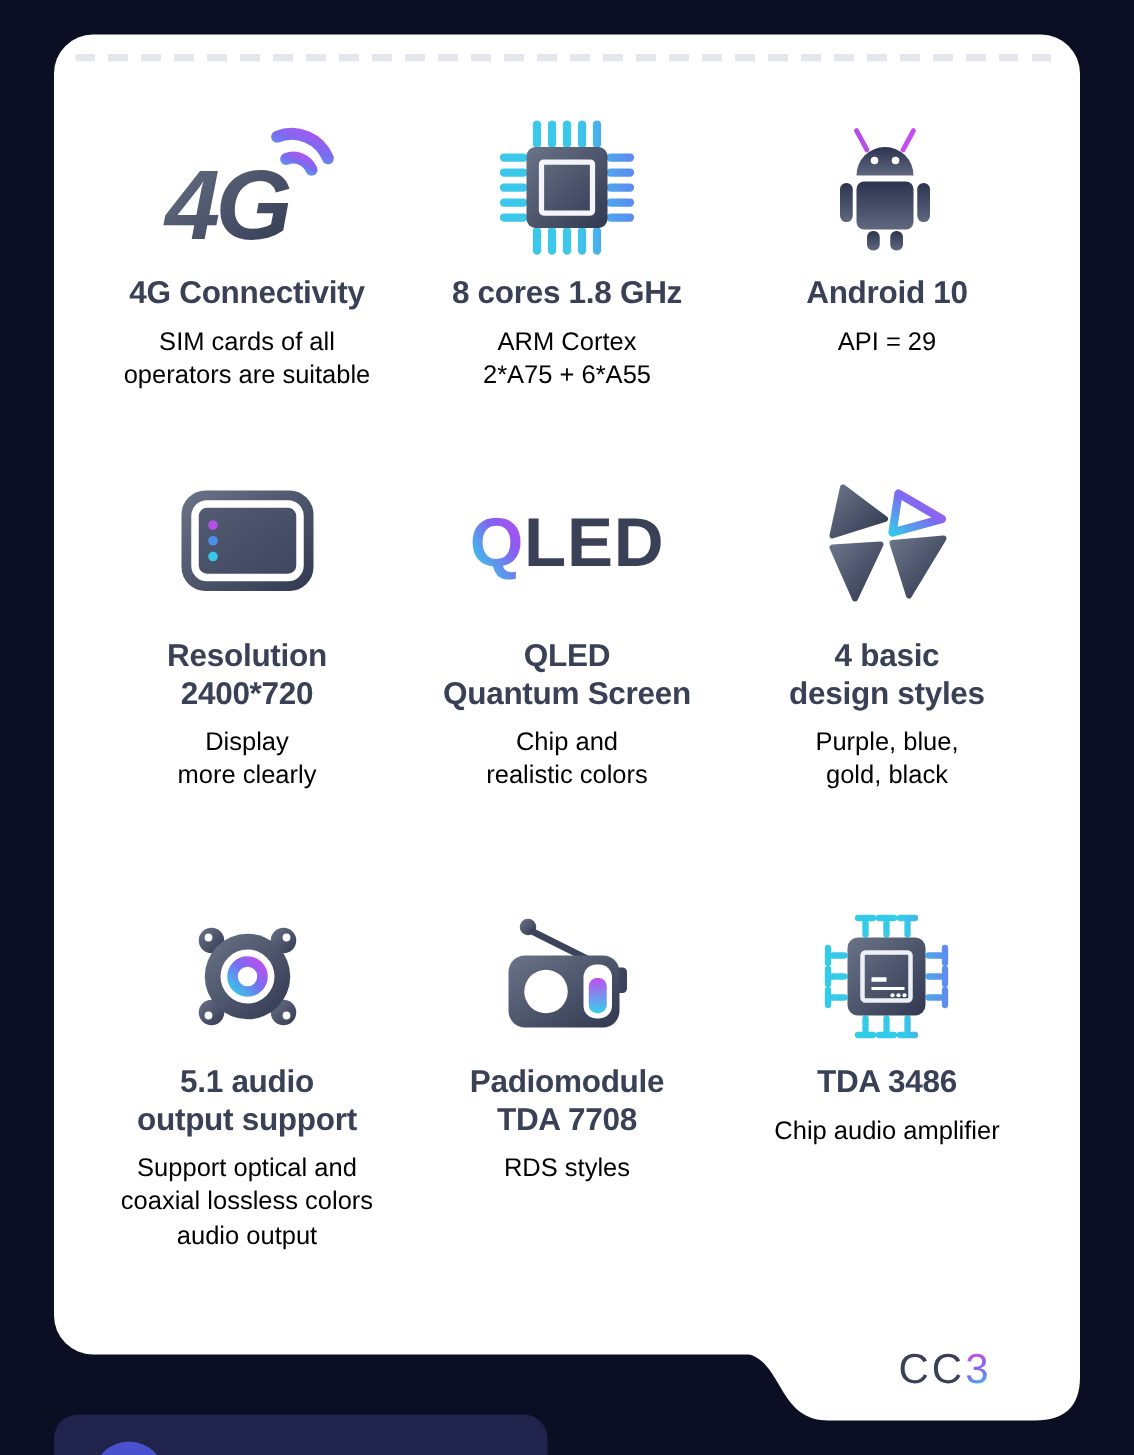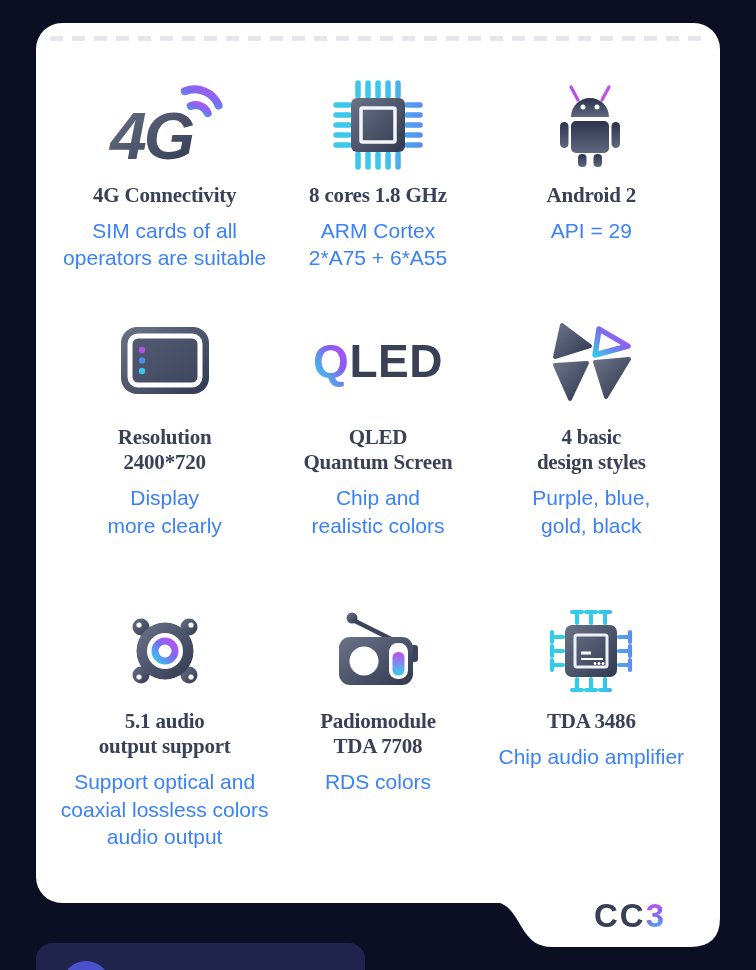--- a/index.html
+++ b/index.html
@@ -23,36 +23,36 @@
     grid-template-rows:238px 288px auto;
     padding:50px 22px 0;box-sizing:border-box;
   }
   .cell{display:flex;flex-direction:column;align-items:center;text-align:center;}
   .icon-box{display:flex;align-items:center;justify-content:center;}
   .r1 .icon-box{height:104px;}
   .r2 .icon-box{height:100px;}
   .r3 .icon-box{height:104px;}
   .title{
     white-space:pre-line;font-weight:bold;font-size:21px;line-height:1.2;
-    color:#3a4157;letter-spacing:-0.2px;margin-top:6px;font-family:Liberation Serif, serif;
+    color:#3a4157;letter-spacing:-0.2px;margin-top:6px;
   }
   .r2 .title{margin-top:14px;}
   .r3 .title{}
   .subtitle{
-    white-space:pre-line;font-size:21px;line-height:1.3;color:#3b82f6;margin-top:9px;
+    white-space:pre-line;font-size:17px;line-height:1.3;color:#000000;margin-top:9px;
   }
   .qled{font-size:46px;font-weight:bold;letter-spacing:0.5px;color:#3a4157;}
   .qled .q{
     background:linear-gradient(55deg,#38c6ea 15%,#8a5cf0 60%,#c04df0 95%);
     -webkit-background-clip:text;background-clip:text;color:transparent;
   }
   .tab-svg{position:absolute;left:488px;top:902px;}
   .logo{
     position:absolute;left:545px;top:897px;width:170px;height:34px;
-    text-align:center;font-size:33px;font-weight:bold;letter-spacing:2px;
+    text-align:center;font-size:28px;font-weight:normal;letter-spacing:2px;
     color:#3a4157;z-index:5;
   }
   .logo-3{
     background:linear-gradient(160deg,#c04df0 20%,#7a6cf0 55%,#38d2ea 95%);
     -webkit-background-clip:text;background-clip:text;color:transparent;
   }
   .next-card{
     position:absolute;left:36px;top:943px;width:329px;height:27px;
     background:#20234b;border-radius:16px 16px 0 0;
   }
@@ -141,21 +141,21 @@
           <path d="M36 40 a19 19 0 0 1 38 0 z" fill="url(#grad-android)"></path>
           <circle cx="48" cy="30" r="2.5" fill="#ffffff"></circle>
           <circle cx="62" cy="30" r="2.5" fill="#ffffff"></circle>
           <rect x="36" y="44" width="38" height="32" rx="5" fill="url(#grad-android)"></rect>
           <rect x="25" y="45" width="8.5" height="26" rx="4.2" fill="url(#grad-android)"></rect>
           <rect x="76.5" y="45" width="8.5" height="26" rx="4.2" fill="url(#grad-android)"></rect>
           <rect x="43" y="77" width="8.5" height="13" rx="4" fill="url(#grad-android)"></rect>
           <rect x="58.5" y="77" width="8.5" height="13" rx="4" fill="url(#grad-android)"></rect>
         </svg>
       </div>
-      <div class="title">Android 2</div>
+      <div class="title">Android 10</div>
       <div class="subtitle">API = 29</div>
     </div>
 
     <div class="cell r2">
       <div class="icon-box">
         <svg width="92" height="72" viewBox="0 0 92 72">
           <rect x="2" y="2" width="88" height="67" rx="16" fill="url(#grad-slate)"></rect>
           <rect x="11" y="11" width="70" height="49" rx="8" fill="url(#grad-screen)" stroke="#ffffff" stroke-width="5"></rect>
           <circle cx="23" cy="25" r="3.2" fill="#b44fe8"></circle>
           <circle cx="23" cy="35.5" r="3.2" fill="#4a8ee8"></circle>
@@ -227,21 +227,21 @@
           <path d="M24 12 L60 30" stroke="#3c445c" stroke-width="4.5" stroke-linecap="round"></path>
           <rect x="79" y="36" width="8" height="17" rx="3" fill="#3c445c"></rect>
           <rect x="8" y="28" width="74" height="48" rx="11" fill="url(#grad-slate)"></rect>
           <circle cx="33" cy="52" r="14.5" fill="#ffffff"></circle>
           <rect x="58" y="34" width="19" height="36" rx="8.5" fill="#ffffff"></rect>
           <rect x="61.5" y="43" width="12" height="23.5" rx="5.5" fill="url(#grad-pc-v)"></rect>
         </svg>
       </div>
       <div class="title">Padiomodule
 TDA 7708</div>
-      <div class="subtitle">RDS colors</div>
+      <div class="subtitle">RDS styles</div>
     </div>
 
     <div class="cell r3">
       <div class="icon-box">
         <svg width="104" height="104" viewBox="0 0 104 104">
           <defs>
             <linearGradient id="pg-tda" gradientUnits="userSpaceOnUse" x1="10" y1="52" x2="94" y2="52">
               <stop offset="0" stop-color="#34cbe8"></stop>
                 <stop offset="0.45" stop-color="#6b7cf0"></stop>
               <stop offset="0.7" stop-color="#a055ee"></stop>

